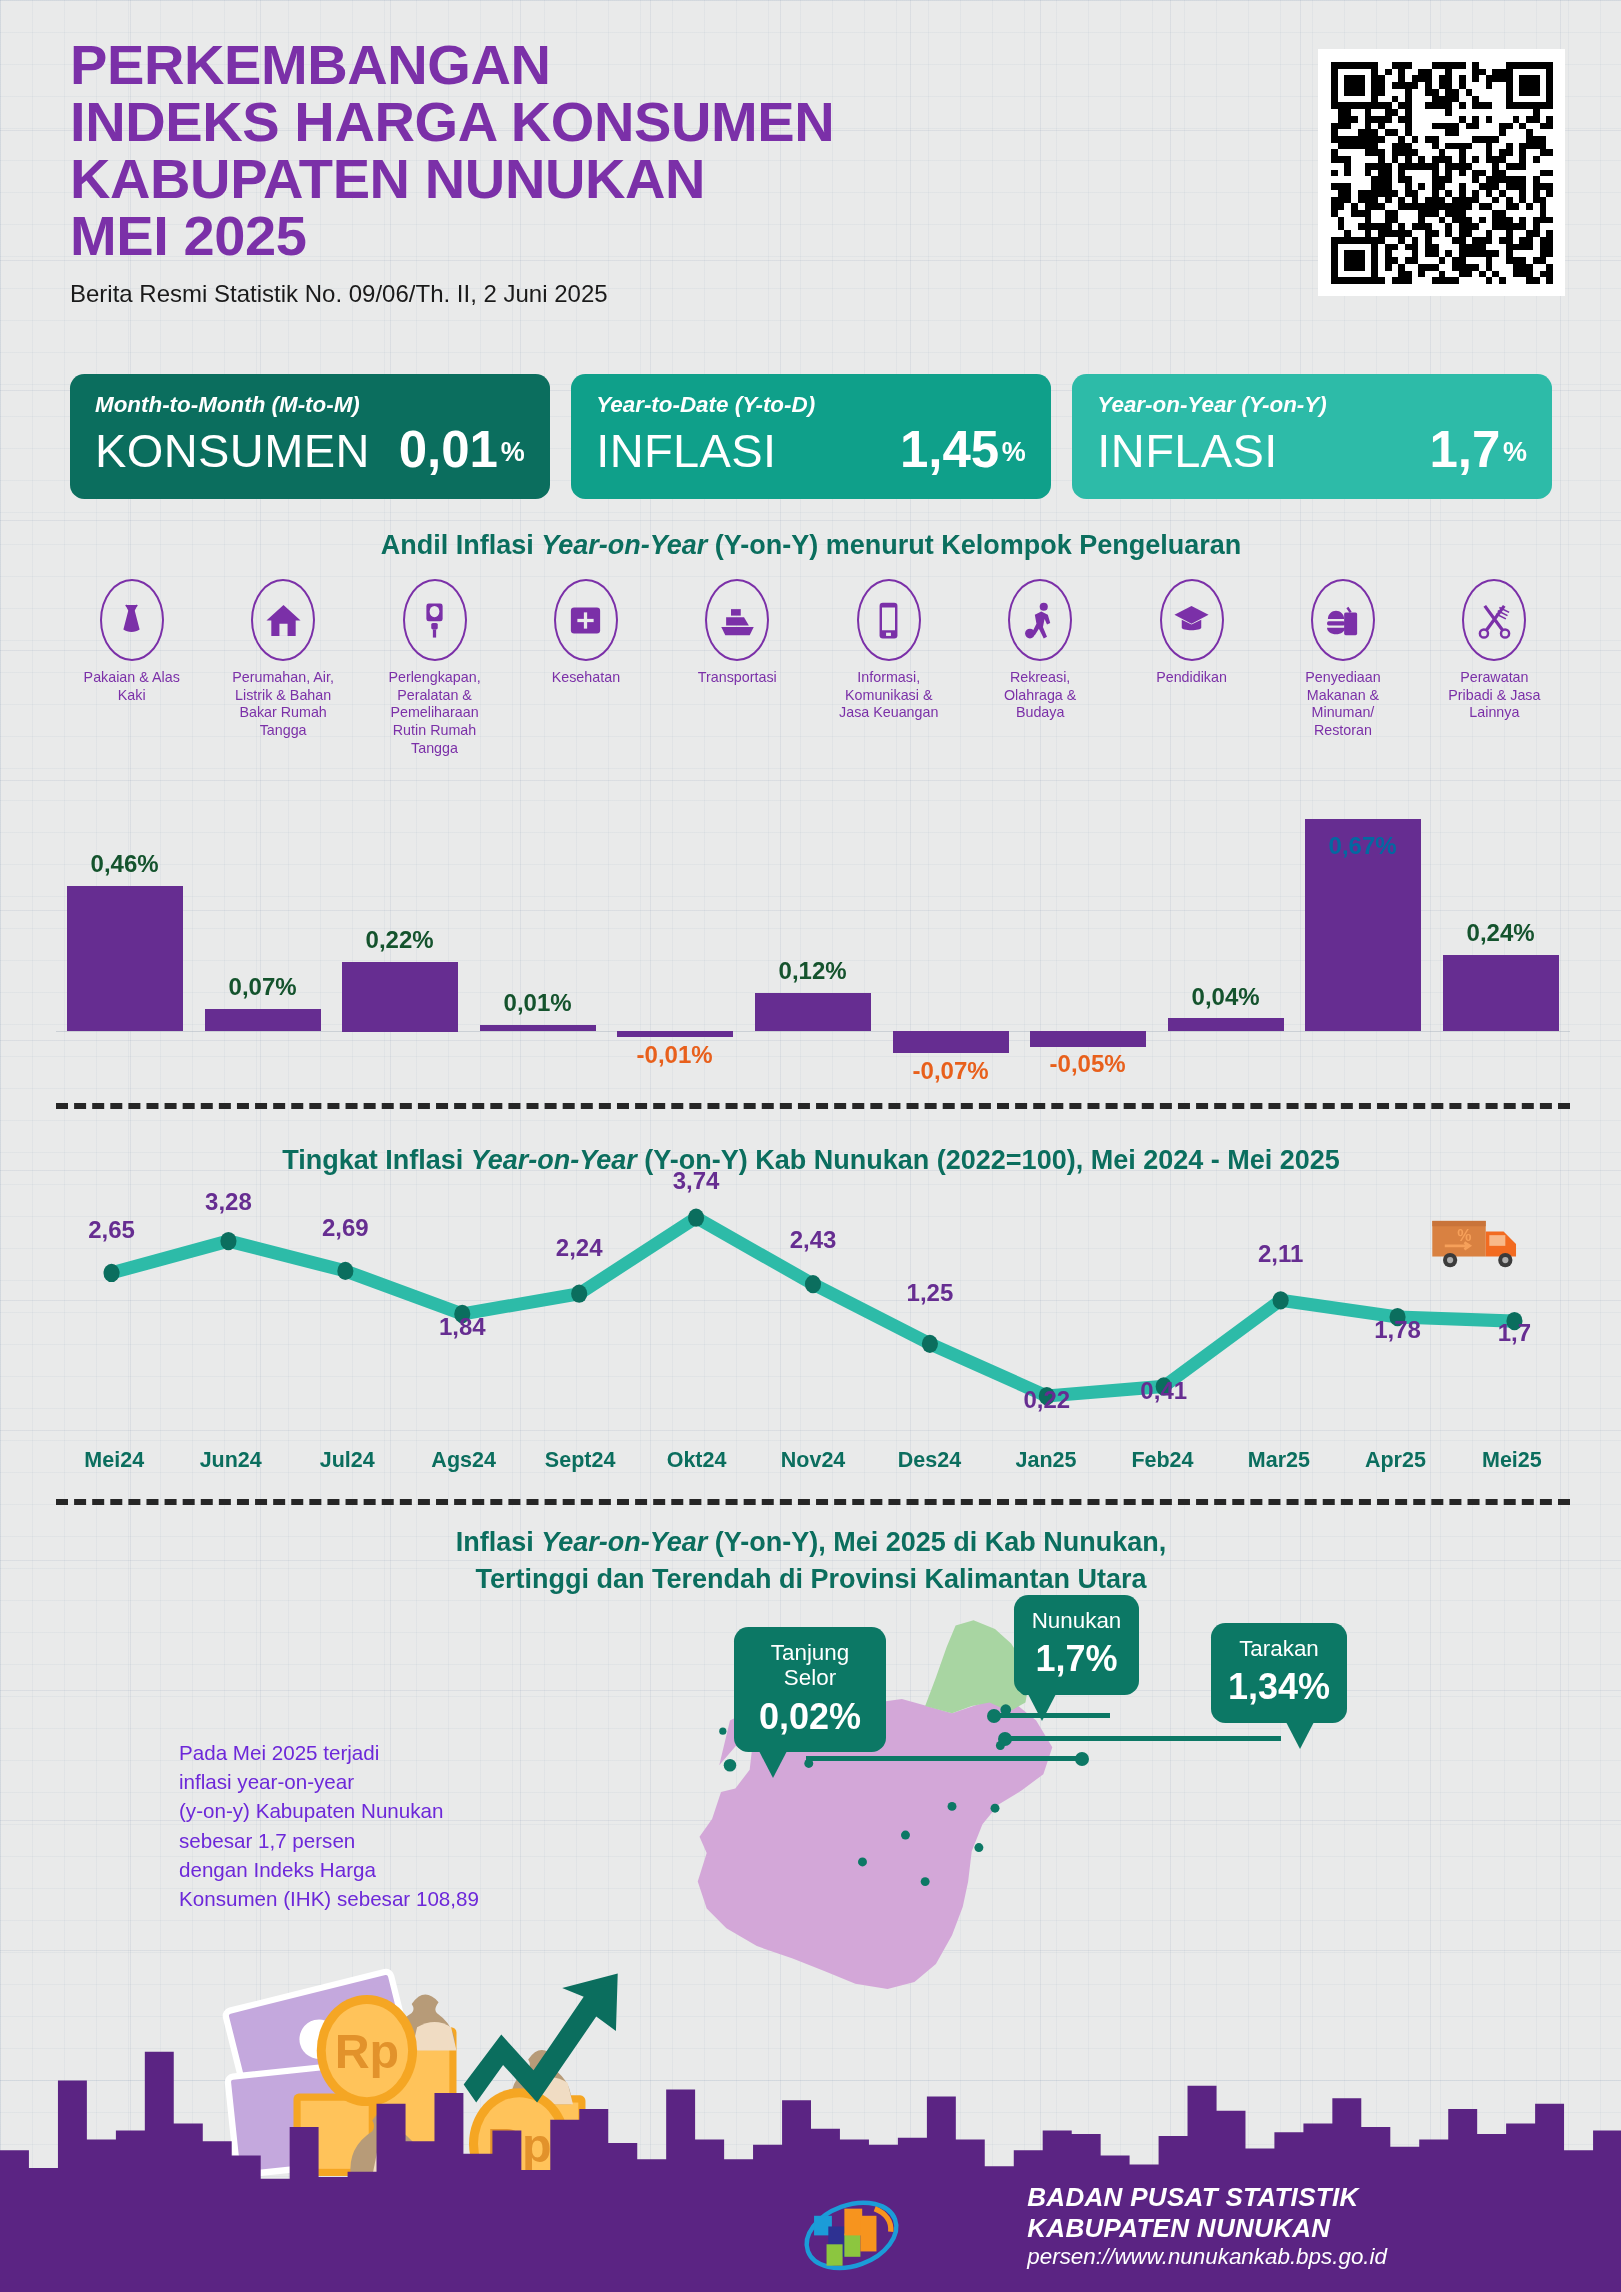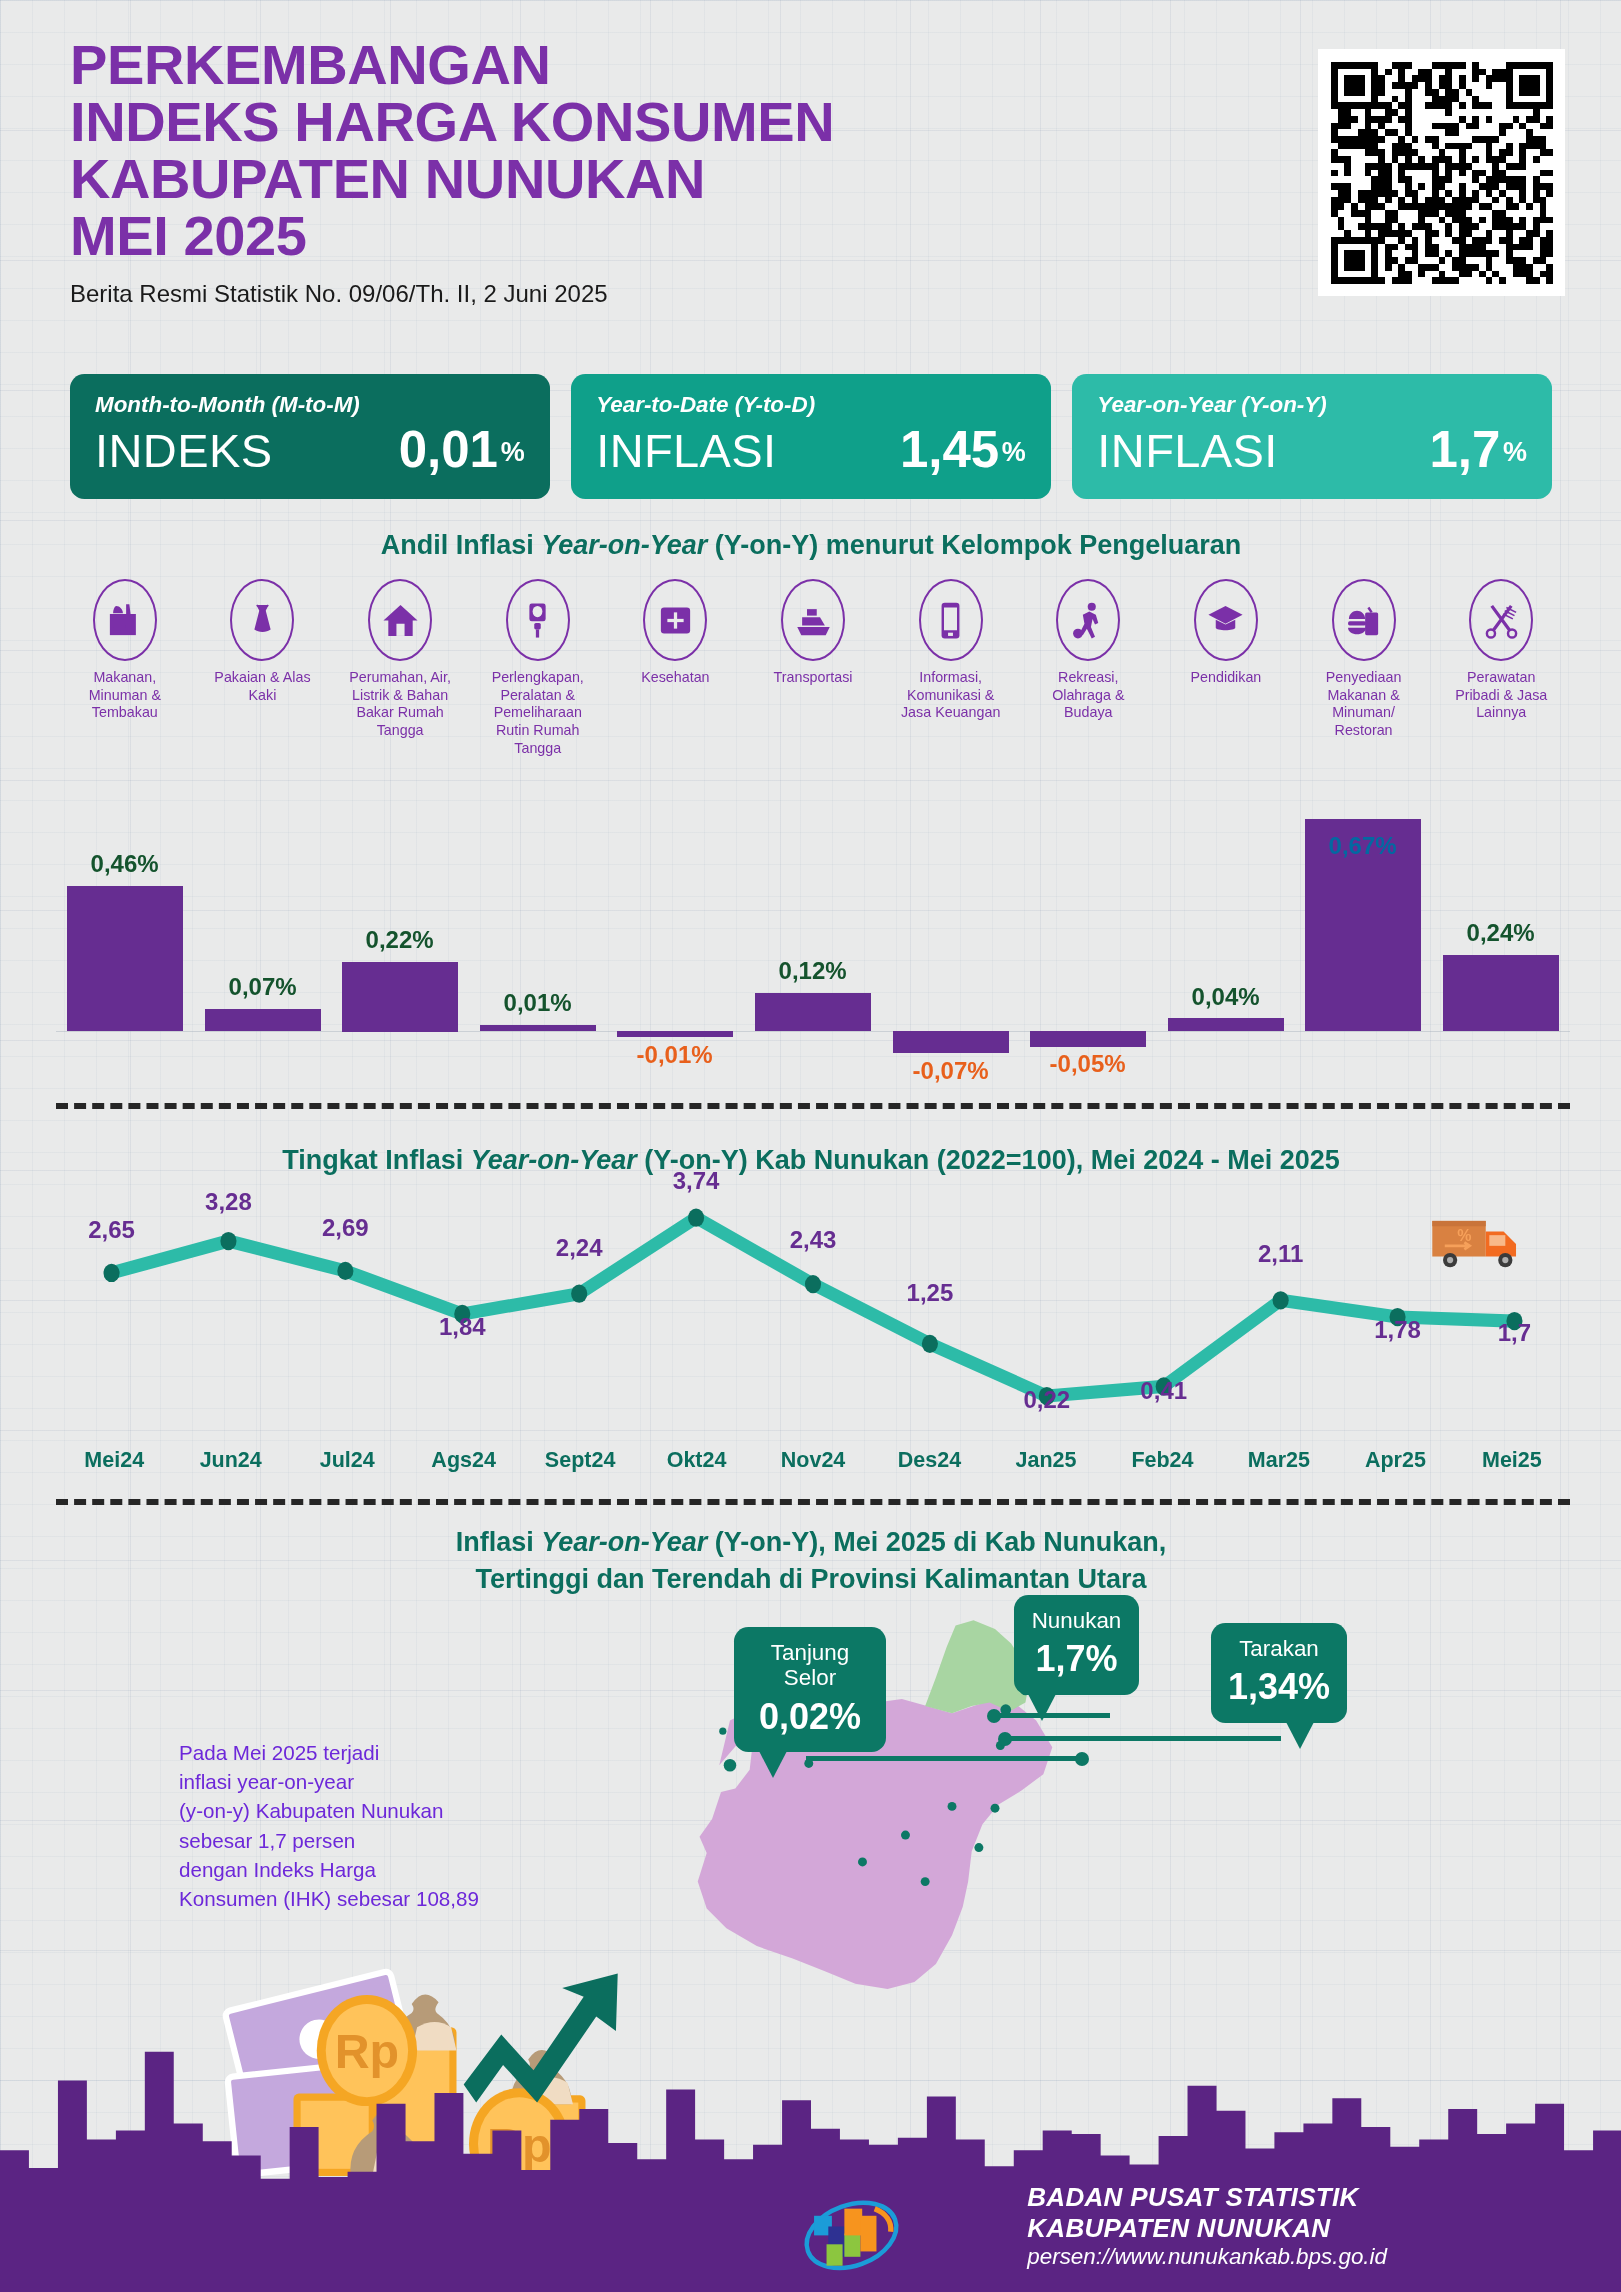--- a/index.html
+++ b/index.html
@@ -631,21 +631,21 @@
       <rect x="0" y="26" width="7" height="7" fill="#000"></rect>
       <rect x="1" y="27" width="5" height="5" fill="#fff"></rect>
       <rect x="2" y="28" width="3" height="3" fill="#000"></rect>
     </svg>
 </div>
 
 <div class="cards">
   <div class="card c1">
     <div class="clabel">Month-to-Month (M-to-M)</div>
     <div class="crow">
-      <span class="cword">INDEKS</span>
+      <span class="cword">KONSUMEN</span>
       <span><span class="cval">0,01</span><span class="cpct">%</span></span>
     </div>
   </div>
   <div class="card c2">
     <div class="clabel">Year-to-Date (Y-to-D)</div>
     <div class="crow">
       <span class="cword">INFLASI</span>
       <span><span class="cval">1,45</span><span class="cpct">%</span></span>
     </div>
   </div>
@@ -656,32 +656,20 @@
       <span><span class="cval">1,7</span><span class="cpct">%</span></span>
     </div>
   </div>
 </div>
 
 <div class="sec-title" style="top:530px;">
   <span>Andil Inflasi </span><i>Year-on-Year</i><span> (Y-on-Y) menurut Kelompok Pengeluaran</span>
 </div>
 
 <div class="icon-row" id="icon-row">
-    <div class="icon-cell">
-      <div class="icon-oval">
-        <svg viewBox="0 0 48 48">
-          <path d="M6 16h32v26H6z"></path>
-          <path d="M14 6c4 0 8 4 8 9H10c0-5 2-9 4-9z"></path>
-          <path d="M26 4h4l2 17h-6z"></path>
-          <rect x="11" y="30" width="14" height="3"></rect>
-          <rect x="11" y="36" width="8" height="3"></rect>
-        </svg>
-      </div>
-      <div class="icon-label">Makanan, Minuman &amp; Tembakau</div>
-    </div>
     <div class="icon-cell">
       <div class="icon-oval">
         <svg viewBox="0 0 48 48">
           <path d="M17 5h14l-3 7 6 23c-5 4-15 4-20 0l6-23z"></path>
           <path d="M17 5l7 9 7-9" fill="none" stroke="#7B30A8" stroke-width="2"></path>
         </svg>
       </div>
       <div class="icon-label">Pakaian &amp; Alas Kaki</div>
     </div>
     <div class="icon-cell">

